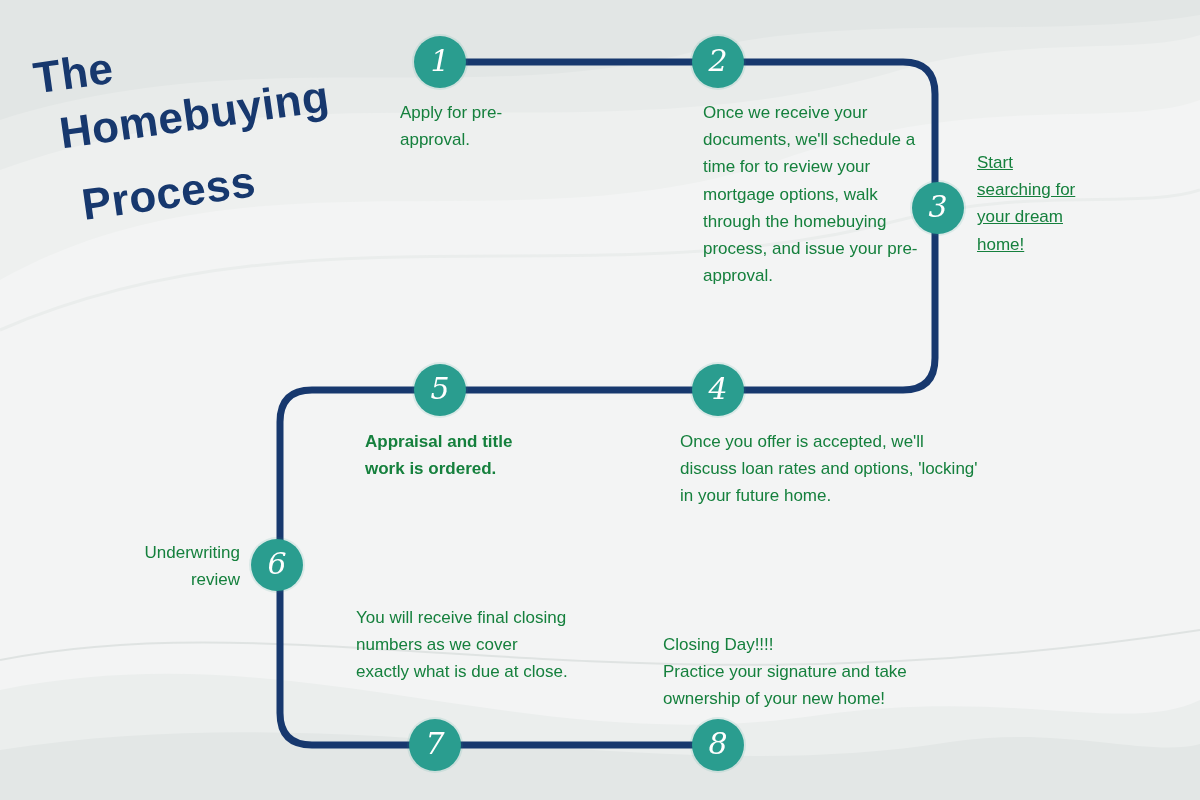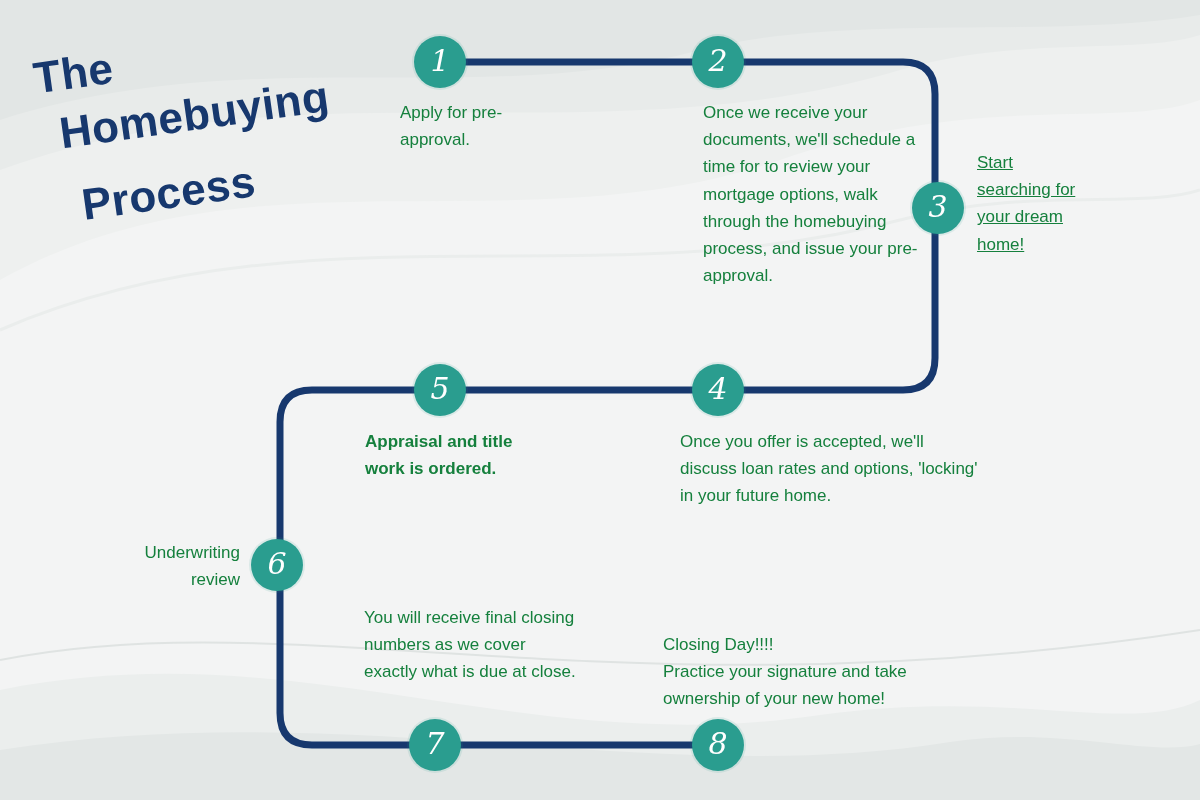--- a/index.html
+++ b/index.html
@@ -70,21 +70,21 @@
     font-size: 17px;
     line-height: 1.6;
     white-space: pre-line;
   }
   .t1 { left: 400px; top: 99px;  width: 140px; }
   .t2 { left: 662px; top: 99px;  width: 220px; margin-left: 41px; }
   .t3 { left: 977px; top: 149px; width: 105px; text-decoration: underline; }
   .t4 { left: 652px; top: 428px; width: 298px; margin-left: 28px; }
   .t5 { left: 365px; top: 428px; width: 168px; font-weight: bold; }
   .t6 { left: 124px; top: 539px; width: 116px; text-align: right; }
-  .t7 { left: 364px; top: 604px; width: 218px; }
+  .t7 { left: 356px; top: 604px; width: 218px; }
   .t8 { left: 663px; top: 631px; width: 300px; }
 </style>
 </head>
 <body>
 
 <div class="canvas">
 
   <svg class="bg-svg" viewBox="0 0 1200 800" aria-hidden="true">
     <rect x="0" y="0" width="1200" height="800" fill="#f3f4f4"></rect>
     <path d="M0,280 C250,140 520,250 780,160 C980,90 1120,130 1200,100 L1200,0 L0,0 Z" fill="#eef0ef"></path>

